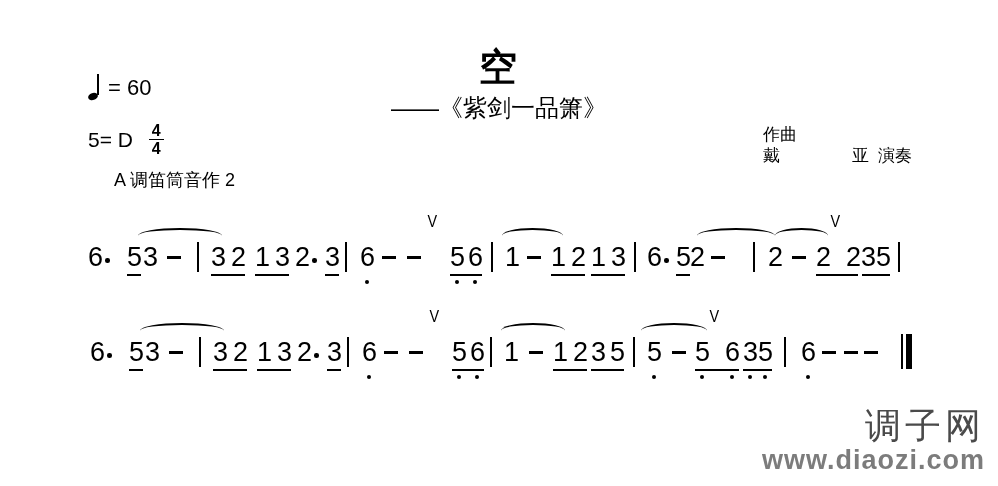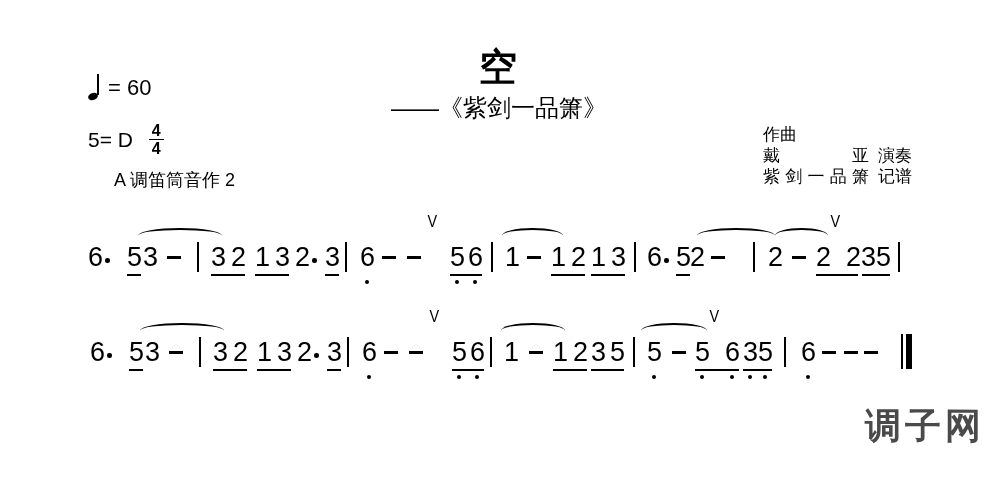--- a/index.html
+++ b/index.html
@@ -39,21 +39,21 @@
   .augdot{position:absolute;top:13px;width:4.5px;height:4.5px;border-radius:50%;background:#000;}
   .lowdot{position:absolute;top:35px;width:4px;height:4px;border-radius:50%;background:#000;}
   .arc{position:absolute;top:-17px;height:13px;border-top:2px solid #000;
     border-radius:50% 50% 0 0;}
   .breath{position:absolute;top:-31px;font-size:16px;font-weight:400;
     transform:scaleX(.9);line-height:16px;}
   .fin-thin{position:absolute;top:-6px;width:2px;height:35px;background:#000;}
   .fin-thick{position:absolute;top:-6px;width:6px;height:35px;background:#000;}
   
   .wm{position:absolute;right:13px;top:406px;text-align:right;}
-  .wm-name{font-size:36px;font-weight:bold;color:#4a4a4a;letter-spacing:4px;line-height:40px;}
+  .wm-name{font-size:36px;font-weight:normal;color:#4a4a4a;letter-spacing:4px;line-height:40px;}
   .wm-url{font-size:27px;font-weight:bold;color:#7c7c7c;letter-spacing:1px;line-height:28px;}
 </style>
 </head>
 <body>
 
 <div class="tempo">
   <span class="qnote">
     <span class="stem"></span>
     <span class="head"></span>
   </span><span class="tval">= 60</span>
@@ -72,24 +72,20 @@
 
 <div class="instr">A 调笛筒音作 2</div>
 
 <div class="credits">
   <div class="credit-row">
     <span class="credit-role">作曲</span>
   </div>
   <div class="credit-row">
     <span class="credit-name">戴亚</span>
     <span class="credit-role">演奏</span>
-  </div>
-  <div class="credit-row">
-    <span class="credit-name">紫剑一品箫</span>
-    <span class="credit-role">记谱</span>
   </div>
 </div>
 
 <div class="score-line" id="line1">
     <div class="note" style="left: 88px;">6</div>
     <div class="augdot" style="left: 105px;"></div>
     <div class="note" style="left: 127px;">5</div>
     <div class="note" style="left: 143px;">3</div>
     <div class="dash" style="left: 167px;"></div>
     <div class="barline" style="left: 197px;"></div>
@@ -208,13 +204,14 @@
     <div class="beam" style="left: 327px; width: 14px;"></div>
     <div class="beam" style="left: 452px; width: 32px;"></div>
     <div class="beam" style="left: 553px; width: 34px;"></div>
     <div class="beam" style="left: 591px; width: 33px;"></div>
     <div class="beam" style="left: 695px; width: 44px;"></div>
     <div class="beam" style="left: 743px; width: 29px;"></div>
   </div>
 
 <div class="wm">
   <div class="wm-name">调子网</div>
+  <div class="wm-url">www.diaozi.com</div>
 </div>
 
 </body></html>

